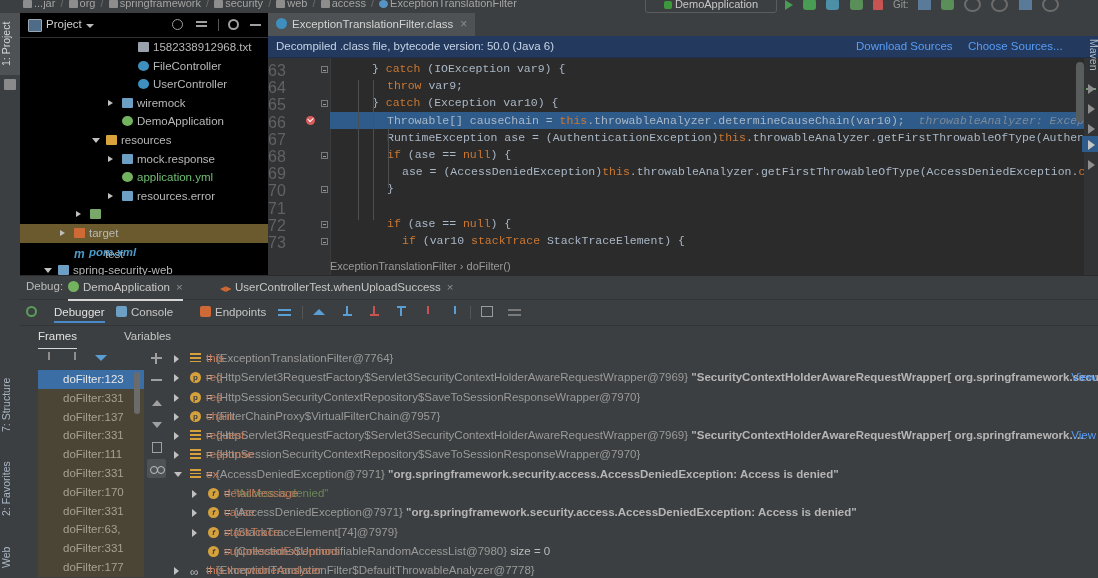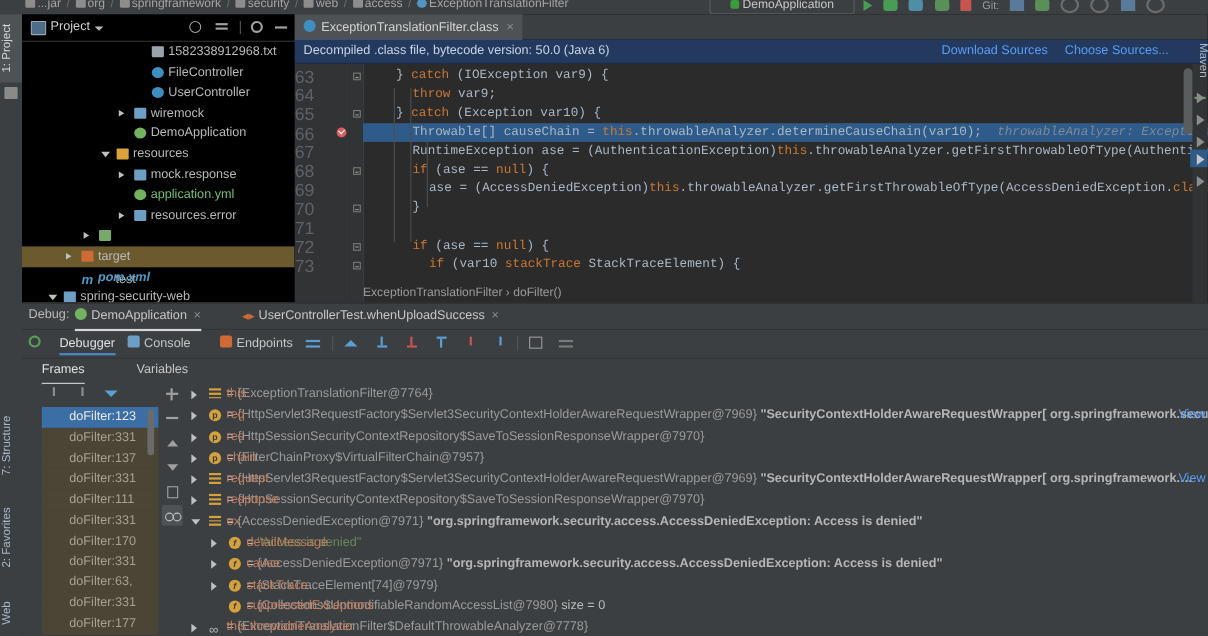--- a/index.html
+++ b/index.html
@@ -96,21 +96,21 @@
   .foldcol{position:absolute;left:50px;top:0;width:12px;height:218px;background:#313335;
            border-right:1px solid #3a3c3e;}
   .lnum{position:absolute;left:0;width:36px;text-align:left;color:#606366;
         font-family:Liberation Sans, sans-serif;font-size:16px;}
   .fold{position:absolute;left:53px;width:7px;height:7px;border:1px solid #7a7a7a;
         box-sizing:border-box;}
   .fold:after{content:"";position:absolute;left:1px;top:2.5px;width:3px;height:1px;background:#9a9a9a;}
   .bp{position:absolute;left:38px;width:9px;height:9px;border-radius:50%;background:#db5c5c;}
   .bp:after{content:"";position:absolute;left:2px;top:1px;width:4px;height:3px;
             border-left:1.5px solid #fff;border-bottom:1.5px solid #fff;transform:rotate(-45deg);}
-  .codeline{position:absolute;left:62px;white-space:pre;
+  .codeline{position:absolute;left:74px;white-space:pre;
             font-family:"Liberation Mono","DejaVu Sans Mono",monospace;font-size:11.5px;color:#a9b7c6;}
   .hl-row{position:absolute;left:62px;right:0;height:17px;background:#2f5b8a;}
   .kw{color:#cc7832;}
   .hint{color:#7d8a98;font-style:italic;}
   .ident{color:#a9b7c6;}
   .indentg{position:absolute;width:1px;background:#4b4f51;}
 
   .breadcrumb-code{position:absolute;left:62px;bottom:0;height:16px;font-size:11px;color:#9a9a9a;}
 
   .scrollv{position:absolute;right:14px;top:0;width:8px;height:218px;}

